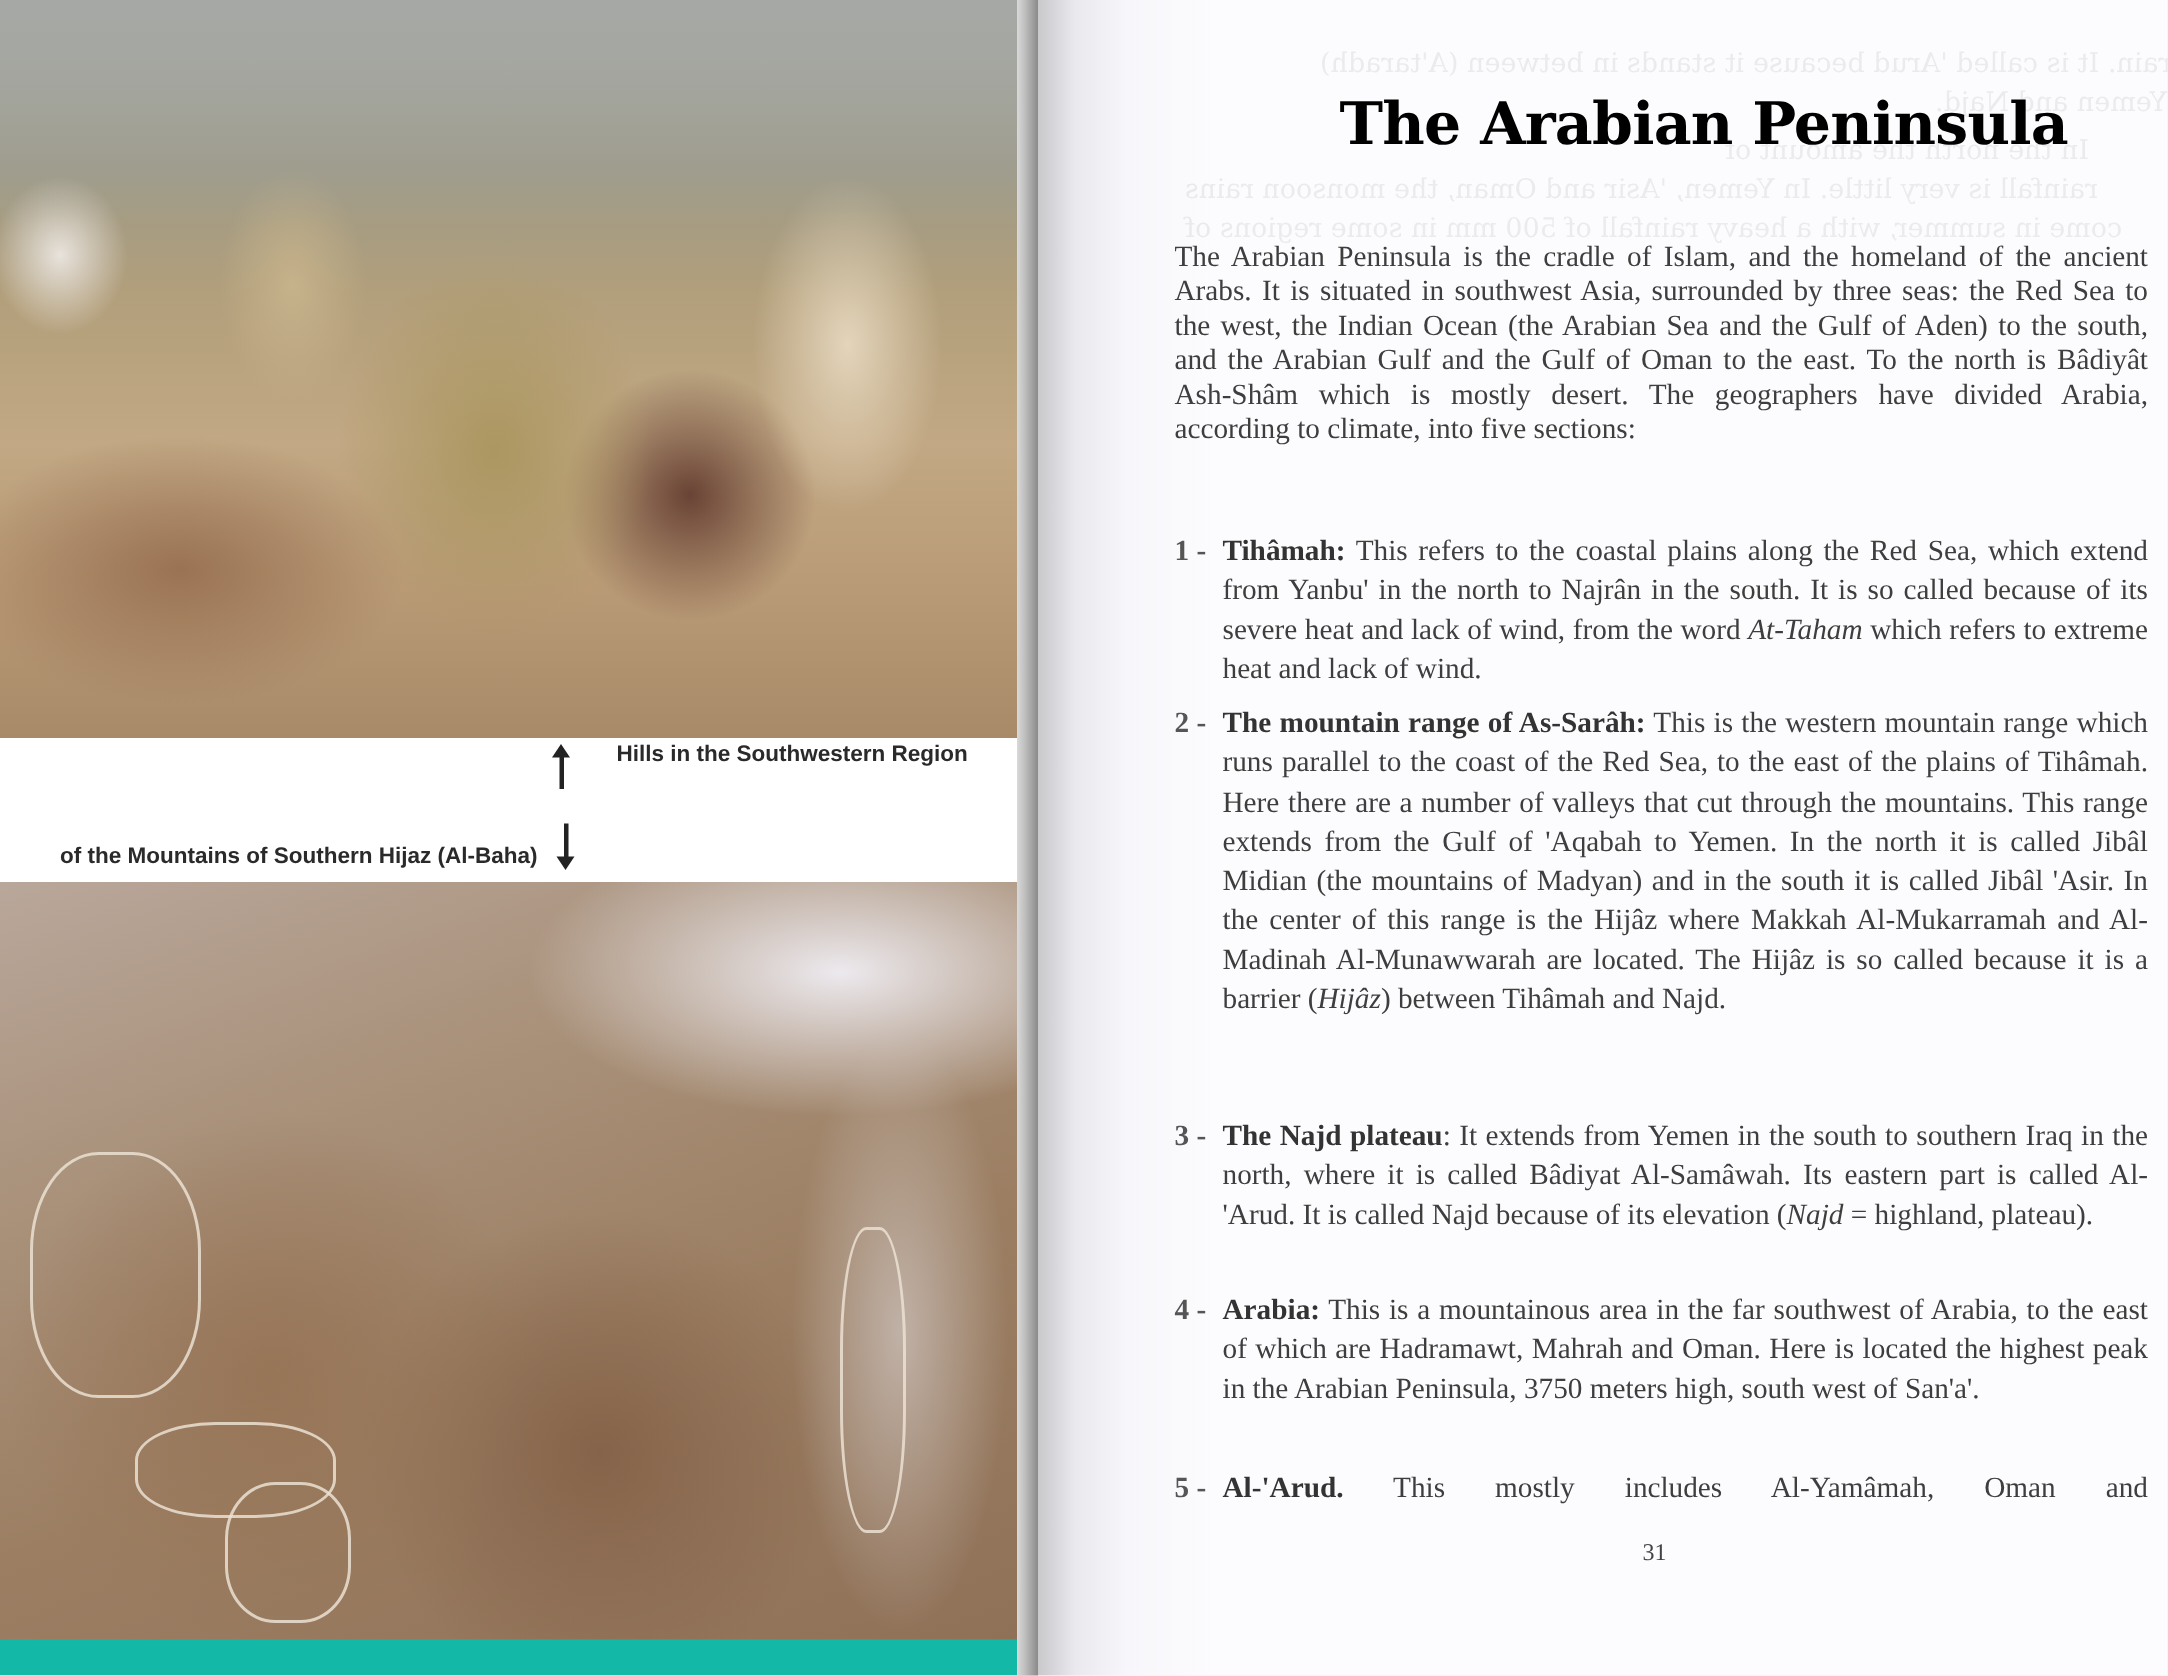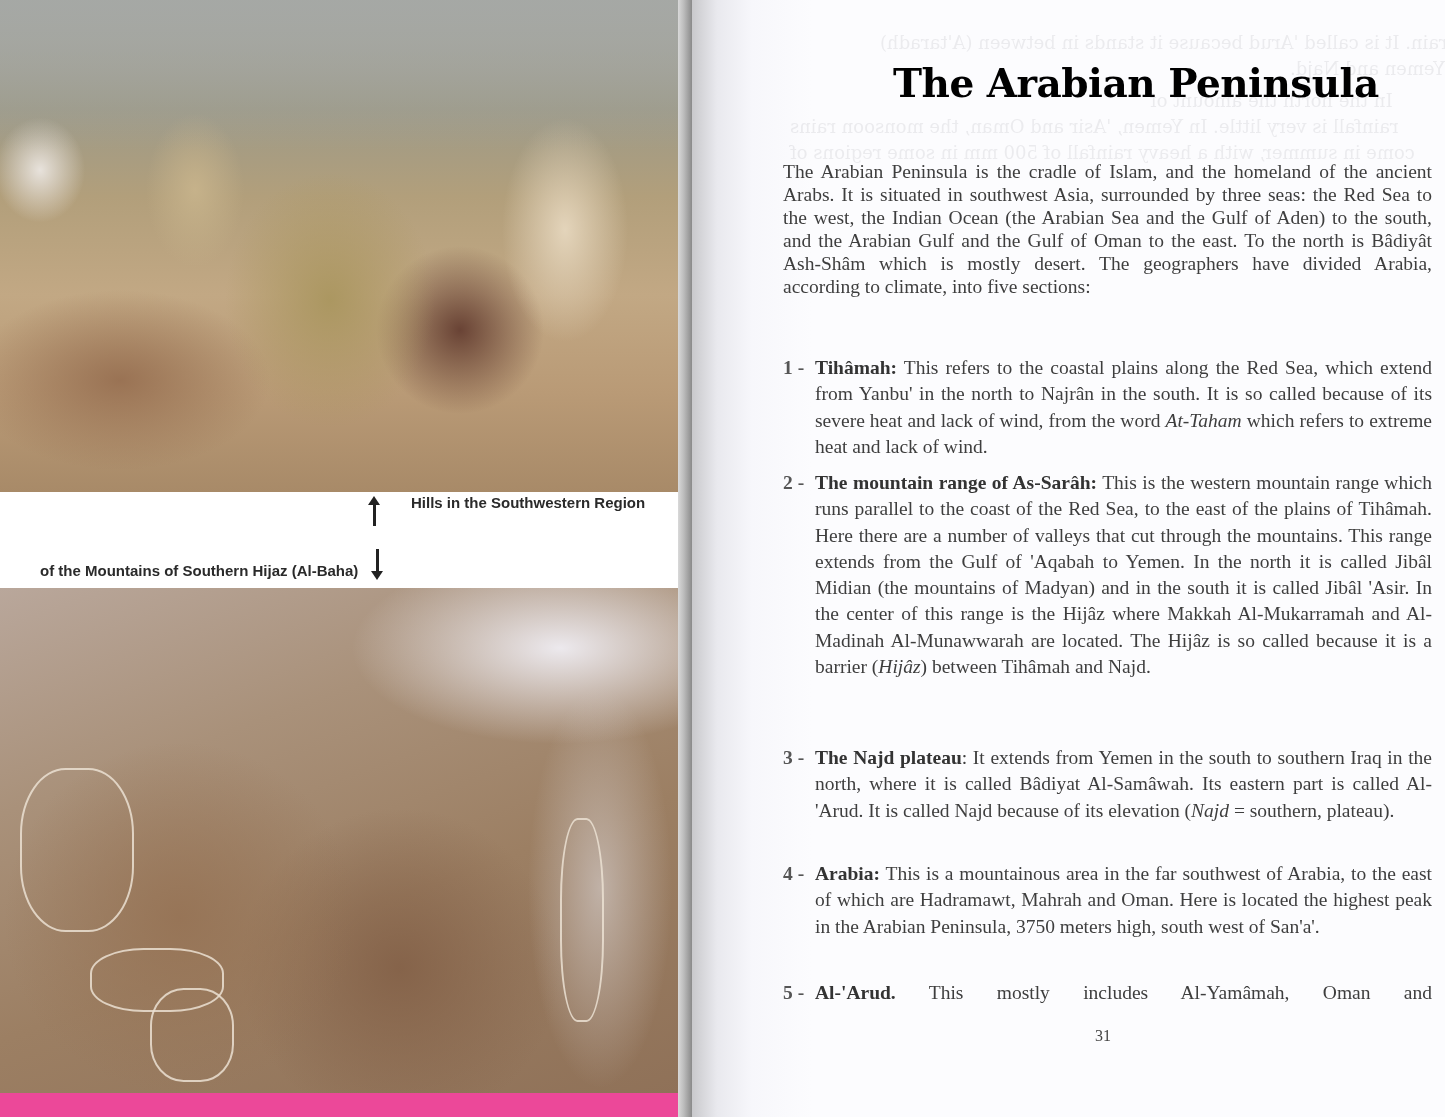--- a/index.html
+++ b/index.html
@@ -4,21 +4,21 @@
 <style>
   html, body { margin:0; padding:0; }
   body {
     width:1445px; height:1117px; overflow:hidden; position:relative;
     background:#f4f4f6;
     font-family:"DejaVu Serif", serif;
   }
   
   .left-page {
     position:absolute; left:0; top:0; width:692px; height:1117px;
-    background:#ec4899; overflow:hidden;
+    background:#14b8a6; overflow:hidden;
   }
   .photo-top {
     position:absolute; left:0; top:0; width:680px; height:492px;
     background:
       radial-gradient(ellipse 90px 160px at 565px 230px, rgba(230,215,190,.95), rgba(230,215,190,0) 70%),
       radial-gradient(ellipse 70px 110px at 195px 190px, rgba(200,180,140,.9), rgba(200,180,140,0) 70%),
       radial-gradient(ellipse 140px 170px at 330px 300px, rgba(170,150,95,.95), rgba(170,150,95,0) 75%),
       radial-gradient(ellipse 120px 120px at 460px 330px, rgba(90,50,40,.85), rgba(90,50,40,0) 70%),
       radial-gradient(ellipse 200px 120px at 120px 380px, rgba(150,110,80,.9), rgba(150,110,80,0) 75%),
       radial-gradient(ellipse 60px 70px at 40px 170px, rgba(235,230,225,.95), rgba(235,230,225,0) 75%),
@@ -138,21 +138,21 @@
 <div class="list-item item2">
   <span class="list-num">2 -</span>
   <div class="list-body">
     <b>The mountain range of As-Sarâh:</b><span> This is the western mountain range which runs parallel to the coast of the Red Sea, to the east of the plains of Tihâmah. Here there are a number of valleys that cut through the mountains. This range extends from the Gulf of 'Aqabah to Yemen. In the north it is called Jibâl Midian (the mountains of Madyan) and in the south it is called Jibâl 'Asir. In the center of this range is the Hijâz where Makkah Al-Mukarramah and Al-Madinah Al-Munawwarah are located. The Hijâz is so called because it is a barrier (</span><i>Hijâz</i><span>) between Tihâmah and Najd.</span>
   </div>
 </div>
 
 <div class="list-item item3">
   <span class="list-num">3 -</span>
   <div class="list-body">
-    <b>The Najd plateau</b><span>: It extends from Yemen in the south to southern Iraq in the north, where it is called Bâdiyat Al-Samâwah. Its eastern part is called Al-'Arud. It is called Najd because of its elevation (</span><i>Najd</i><span> = southern, plateau).</span>
+    <b>The Najd plateau</b><span>: It extends from Yemen in the south to southern Iraq in the north, where it is called Bâdiyat Al-Samâwah. Its eastern part is called Al-'Arud. It is called Najd because of its elevation (</span><i>Najd</i><span> = highland, plateau).</span>
   </div>
 </div>
 
 <div class="list-item item4">
   <span class="list-num">4 -</span>
   <div class="list-body">
     <b>Arabia:</b><span> This is a mountainous area in the far southwest of Arabia, to the east of which are Hadramawt, Mahrah and Oman. Here is located the highest peak in the Arabian Peninsula, 3750 meters high, south west of San'a'.</span>
   </div>
 </div>
 

